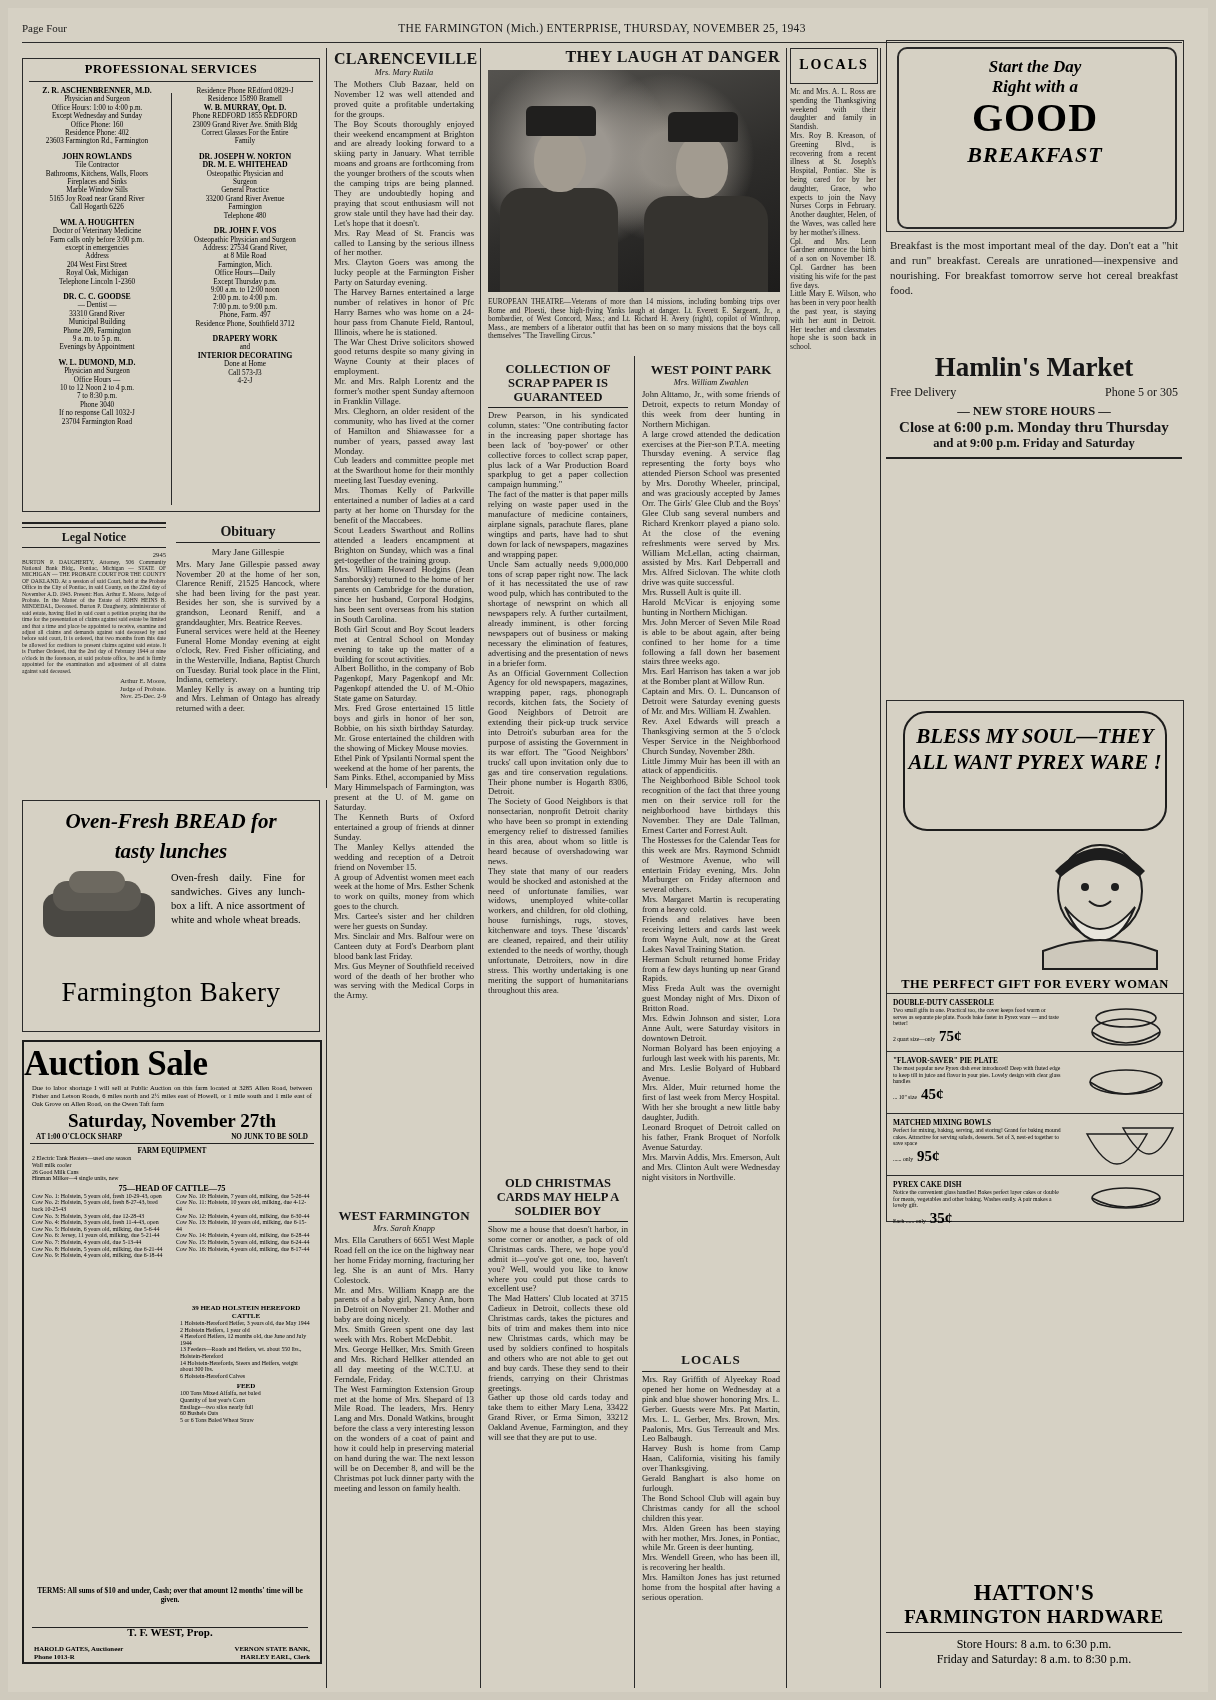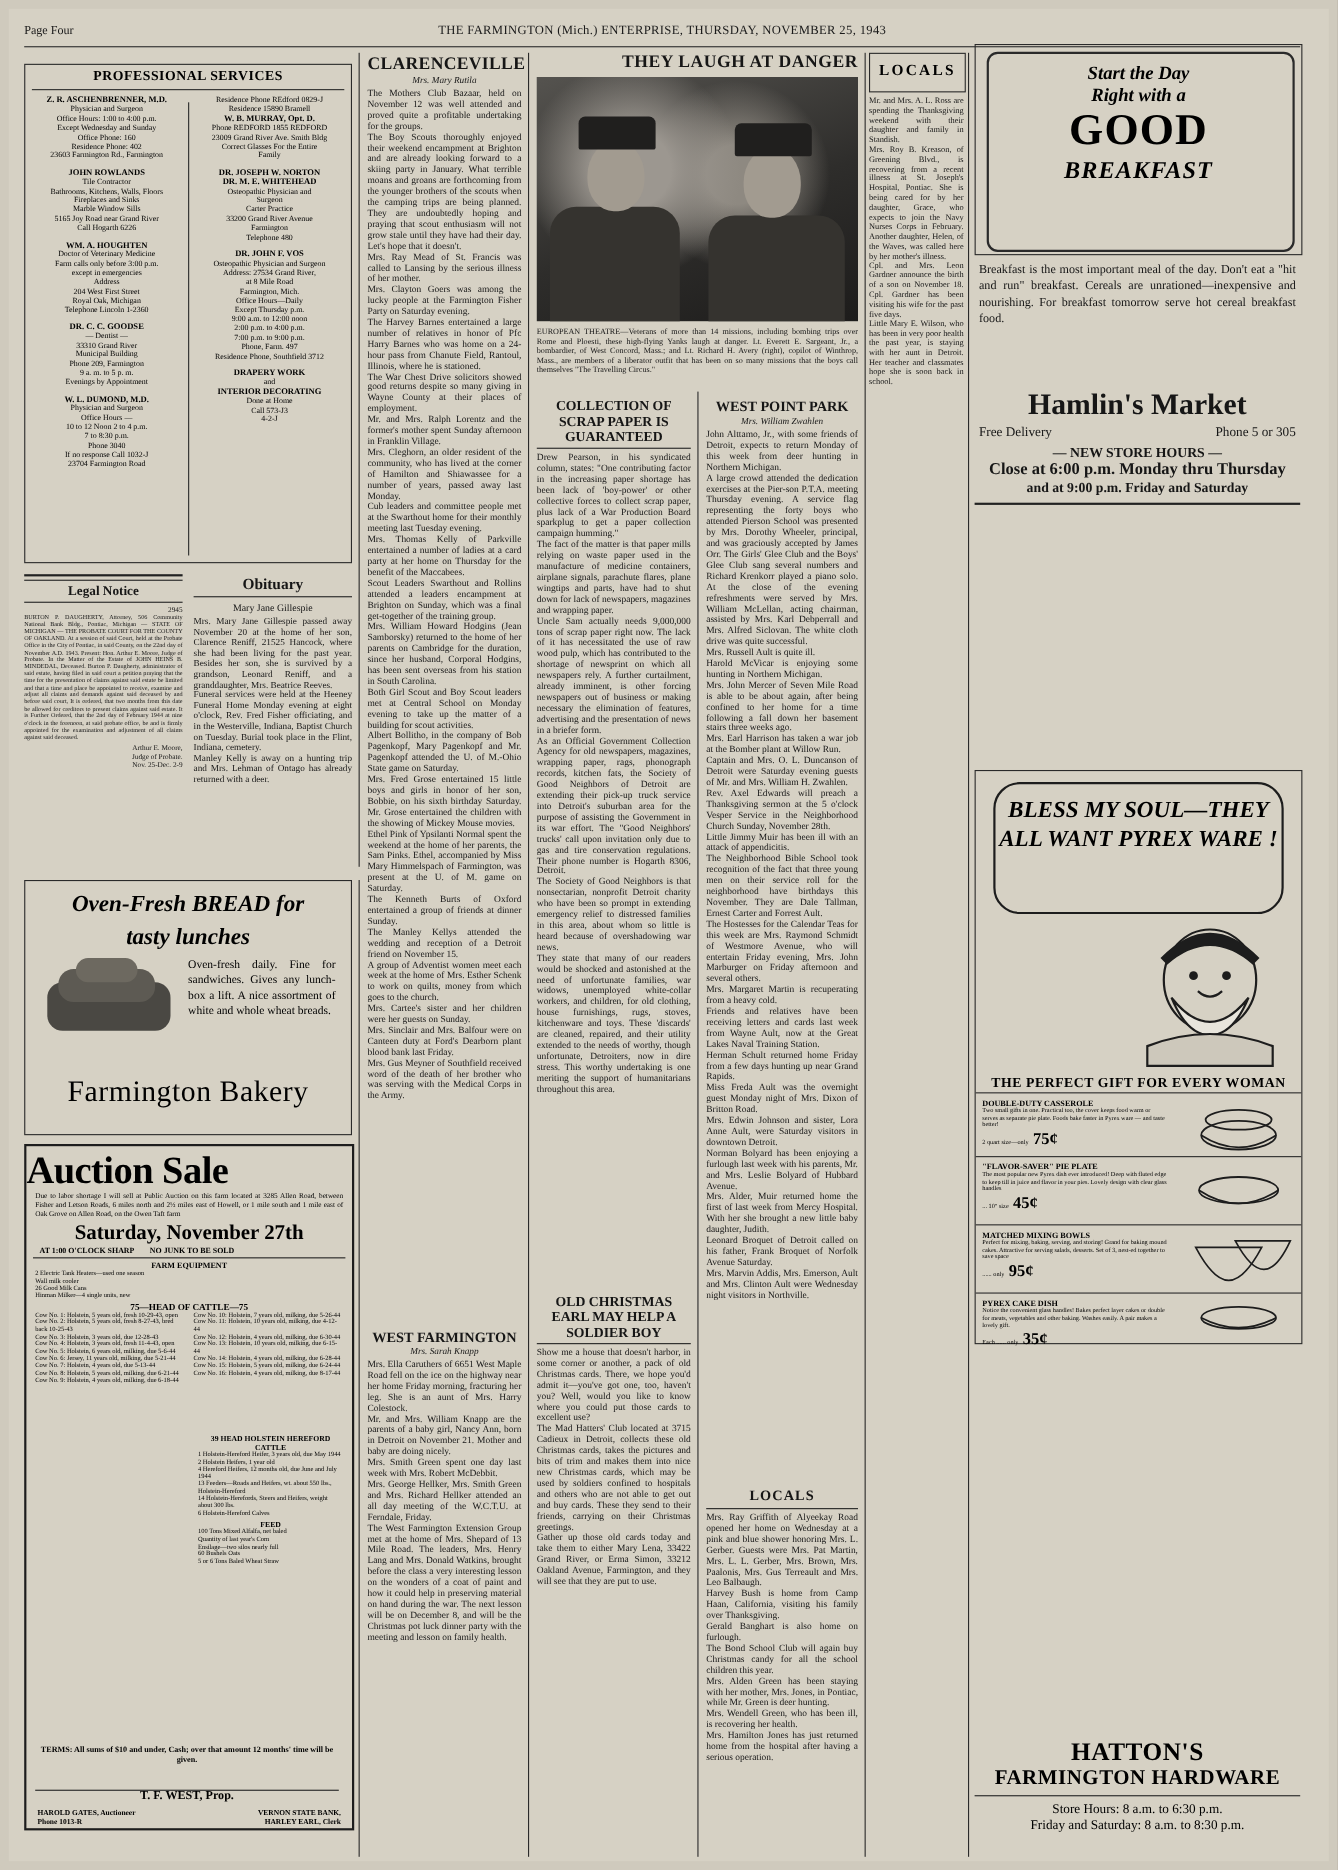--- a/index.html
+++ b/index.html
@@ -149,21 +149,21 @@
         <div>Phone REDFORD 1855   REDFORD</div>
         <div>23009 Grand River Ave. Smith Bldg</div>
         <div>Correct Glasses For the Entire</div>
         <div>Family</div>
       </div>
       <div class="psblock">
         <div class="psname">DR. JOSEPH W. NORTON</div>
         <div class="psname">DR. M. E. WHITEHEAD</div>
         <div>Osteopathic Physician and</div>
         <div>Surgeon</div>
-        <div>Carter Practice</div>
+        <div>General Practice</div>
         <div>33200 Grand River Avenue</div>
         <div>Farmington</div>
         <div>Telephone 480</div>
       </div>
       <div class="psblock">
         <div class="psname">DR. JOHN F. VOS</div>
         <div>Osteopathic Physician and Surgeon</div>
         <div>Address: 27534 Grand River,</div>
         <div>at 8 Mile Road</div>
         <div>Farmington, Mich.</div>
@@ -219,21 +219,21 @@
       <i style="left:30px;top:8px;width:56px;height:22px;background:#6d6960;"></i>
     </div>
     <div style="position:absolute;left:148px;top:70px;width:134px;font-size:10.5px;line-height:14px;text-align:justify;">Oven-fresh daily. Fine for sandwiches. Gives any lunch-box a lift. A nice assortment of white and whole wheat breads.</div>
     <div class="bakery" style="position:absolute;left:10px;top:176px;width:276px;">Farmington Bakery</div>
   </div>
 
   <div class="auction">
     <div class="auct-title" style="padding-top:4px;">Auction Sale</div>
     <div style="padding:2px 8px 0 8px;font-size:6.6px;line-height:7.8px;text-align:justify;">Due to labor shortage I will sell at Public Auction on this farm located at 3285 Allen Road, between Fisher and Letson Roads, 6 miles north and 2½ miles east of Howell, or 1 mile south and 1 mile east of Oak Grove on Allen Road, on the Owen Taft farm</div>
     <div style="text-align:center;font-size:19px;font-weight:bold;padding-top:3px;">Saturday, November 27th</div>
-    <div style="display:flex;justify-content:flex-start;padding:1px 12px 2px 12px;font-size:7.2px;font-weight:bold;gap:14px;">
+    <div style="display:flex;justify-content:space-between;padding:1px 12px 2px 12px;font-size:7.2px;font-weight:bold;gap:14px;">
       <span>AT 1:00 O'CLOCK SHARP</span>
       <span>NO JUNK TO BE SOLD</span>
     </div>
     <div style="border-top:1px solid #222;margin:0 6px;"></div>
 
     <div style="padding:2px 8px 0 8px;">
       <div class="ctr bold" style="font-size:7.4px;">FARM EQUIPMENT</div>
       <div class="farmcol">
         <div>2 Electric Tank Heaters—used one season</div>
         <div>Wall milk cooler</div>
@@ -354,21 +354,21 @@
     <div style="border-top:1px solid #222;margin:3px 0;"></div>
     <div class="just" style="white-space:pre-line;">Drew Pearson, in his syndicated column, states: "One contributing factor in the increasing paper shortage has been lack of 'boy-power' or other collective forces to collect scrap paper, plus lack of a War Production Board sparkplug to get a paper collection campaign humming."
 The fact of the matter is that paper mills relying on waste paper used in the manufacture of medicine containers, airplane signals, parachute flares, plane wingtips and parts, have had to shut down for lack of newspapers, magazines and wrapping paper.
 Uncle Sam actually needs 9,000,000 tons of scrap paper right now. The lack of it has necessitated the use of raw wood pulp, which has contributed to the shortage of newsprint on which all newspapers rely. A further curtailment, already imminent, is other forcing newspapers out of business or making necessary the elimination of features, advertising and the presentation of news in a briefer form.
 As an Official Government Collection Agency for old newspapers, magazines, wrapping paper, rags, phonograph records, kitchen fats, the Society of Good Neighbors of Detroit are extending their pick-up truck service into Detroit's suburban area for the purpose of assisting the Government in its war effort. The "Good Neighbors' trucks' call upon invitation only due to gas and tire conservation regulations. Their phone number is Hogarth 8306, Detroit.
 The Society of Good Neighbors is that nonsectarian, nonprofit Detroit charity who have been so prompt in extending emergency relief to distressed families in this area, about whom so little is heard because of overshadowing war news.
 They state that many of our readers would be shocked and astonished at the need of unfortunate families, war widows, unemployed white-collar workers, and children, for old clothing, house furnishings, rugs, stoves, kitchenware and toys. These 'discards' are cleaned, repaired, and their utility extended to the needs of worthy, though unfortunate, Detroiters, now in dire stress. This worthy undertaking is one meriting the support of humanitarians throughout this area.</div>
   </div>
 
   <div class="col" style="left:488px;top:1176px;width:140px;">
-    <div class="sechd2" style="font-size:12.5px;line-height:14px;">OLD CHRISTMAS EARL MAY HELP A SOLDIER BOY</div>
+    <div class="sechd2" style="font-size:12.5px;line-height:14px;">OLD CHRISTMAS CARDS MAY HELP A SOLDIER BOY</div>
     <div style="border-top:1px solid #222;margin:3px 0;"></div>
     <div class="just" style="white-space:pre-line;">Show me a house that doesn't harbor, in some corner or another, a pack of old Christmas cards. There, we hope you'd admit it—you've got one, too, haven't you? Well, would you like to know where you could put those cards to excellent use?
 The Mad Hatters' Club located at 3715 Cadieux in Detroit, collects these old Christmas cards, takes the pictures and bits of trim and makes them into nice new Christmas cards, which may be used by soldiers confined to hospitals and others who are not able to get out and buy cards. These they send to their friends, carrying on their Christmas greetings.
 Gather up those old cards today and take them to either Mary Lena, 33422 Grand River, or Erma Simon, 33212 Oakland Avenue, Farmington, and they will see that they are put to use.</div>
   </div>
 
   <div class="col" style="left:642px;top:362px;width:138px;">
     <div class="sechd2" style="font-size:13px;">WEST POINT PARK</div>
     <div class="byline" style="margin-bottom:3px;">Mrs. William Zwahlen</div>
     <div class="just" style="white-space:pre-line;">John Alttamo, Jr., with some friends of Detroit, expects to return Monday of this week from deer hunting in Northern Michigan.

